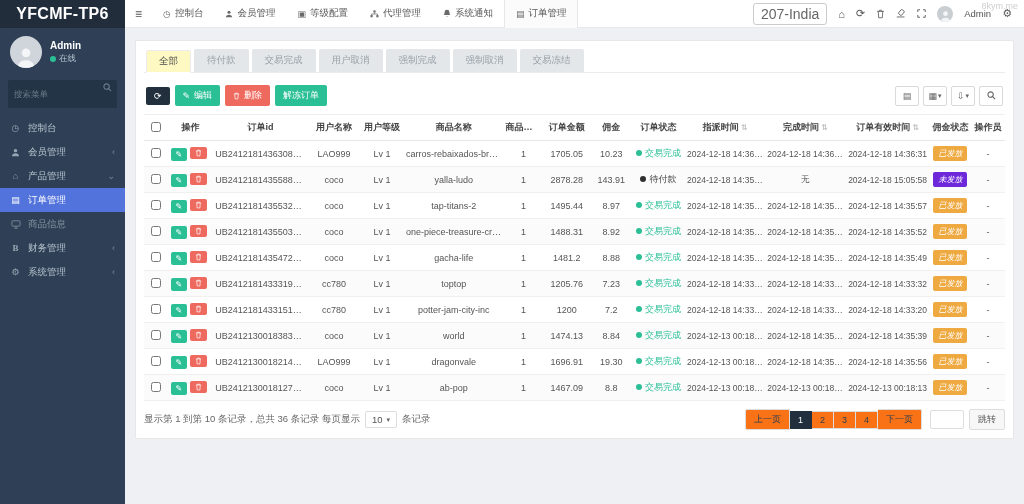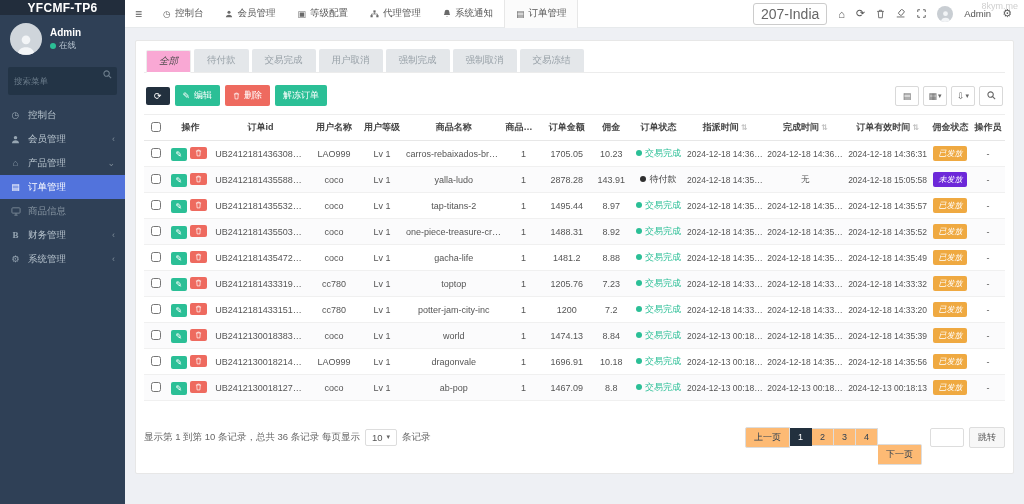--- a/index.html
+++ b/index.html
@@ -1,21 +1,21 @@
 <!DOCTYPE html>
 <html><head>
 <meta charset="utf-8">
 <style>
   * { margin:0; padding:0; box-sizing:border-box; }
   html,body { width:1024px; height:504px; overflow:hidden; font-family:"Liberation Sans","DejaVu Sans",sans-serif; background:#eef0f4; }
   .app { display:flex; width:1024px; height:504px; }
 
   
   .sidebar { width:125px; min-width:125px; height:504px; background:#2f4056; display:flex; flex-direction:column; }
-  .logo { height:15px; background:#222d3c; color:#fff; font-weight:bold; font-size:12px; display:flex; align-items:center; justify-content:center; letter-spacing:.3px; }
+  .logo { height:28px; background:#222d3c; color:#fff; font-weight:bold; font-size:16px; display:flex; align-items:center; justify-content:center; letter-spacing:.3px; }
   .user-panel { display:flex; align-items:center; gap:8px; padding:8px 10px 10px; }
   .user-avatar { width:32px; height:32px; border-radius:50%; background:#cfd5db; display:flex; align-items:flex-end; justify-content:center; overflow:hidden; }
   .user-meta { display:flex; flex-direction:column; gap:2px; }
   .user-name { color:#fff; font-size:10px; font-weight:bold; }
   .user-status { color:#b9c6d2; font-size:8.5px; display:flex; align-items:center; gap:3px; }
   .user-status .dot { width:6px; height:6px; border-radius:50%; background:#2bbf96; display:inline-block; }
   .side-search { margin:2px 8px 8px; position:relative; }
   .side-search input { width:100%; height:28px; background:#233446; border:none; border-radius:2px; color:#8d9aa6; font-size:8.5px; padding:0 18px 0 6px; outline:none; }
   .side-search input::placeholder { color:#697a89; }
   .side-search .mag { position:absolute; right:5px; top:3px; }
@@ -40,21 +40,21 @@
   .nb-tool { color:#5a5a5a; font-size:11px; cursor:pointer; display:inline-flex; align-items:center; }
   .nb-avatar { width:16px; height:16px; border-radius:50%; background:#c9ced3; display:inline-flex; align-items:flex-end; justify-content:center; overflow:hidden; }
   .nb-user { font-size:9.5px; color:#555; cursor:pointer; }
   .watermark { position:absolute; top:1px; right:6px; color:#cclose; color:#cfcfcf; font-size:9px; z-index:5; }
 
   
   .content { flex:1; background:#eef0f4; padding:12px 10px 0; }
   .card { background:#fff; border:1px solid #e7e7e7; border-radius:2px; padding:6px 8px 8px; }
   .tabs { display:flex; gap:3px; padding:2px 2px 0; border-bottom:1px solid #ececec; }
   .tab { font-size:9.5px; color:#98a1a8; background:#e4e7ea; padding:4px 12px; border-radius:2px 2px 0 0; cursor:pointer; border:1px solid transparent; }
-  .tab.active { background:#f9a8d4; color:#4a4a4a; border:1px solid #ececec; border-bottom-color:#fff; position:relative; top:1px;font-style:italic; }
+  .tab.active { background:#fef9c3; color:#4a4a4a; border:1px solid #ececec; border-bottom-color:#fff; position:relative; top:1px; }
 
   .toolbar { display:flex; align-items:center; margin:12px 2px 8px; }
   .btn { border:none; border-radius:2px; font-size:9px; color:#fff; display:inline-flex; align-items:center; gap:4px; padding:4px 8px; margin-right:5px; cursor:pointer; font-family:inherit; }
   .btn.dark { background:#22303e; }
   .btn.green { background:#2bbf96; }
   .btn.red { background:#ee6a5f; }
   .tb-right { margin-left:auto; display:flex; gap:4px; }
   .icon-btn { width:24px; height:20px; background:#fff; border:1px solid #d9d9d9; border-radius:2px; color:#666; font-size:9px; display:inline-flex; align-items:center; justify-content:center; gap:1px; cursor:pointer; }
   .caret { font-size:7px; color:#666; }
 
@@ -72,23 +72,23 @@
   td.pending { color:#444; }
   td.pending .dot { background:#2f2f2f; }
   .badge { display:inline-block; font-size:8px; color:#fff; border-radius:2px; padding:2px 5px;font-style:italic; }
   .badge.paid { background:#efa941; }
   .badge.unpaid { background:#6d28d9; }
   input[type=checkbox] { width:10px; height:10px; cursor:pointer; }
 
   .table-footer { display:flex; align-items:center; margin-top:8px; font-size:9.5px; color:#666; }
   .page-size { display:inline-flex; align-items:center; gap:4px; border:1px solid #ddd; border-radius:2px; padding:2px 6px; margin:0 5px; background:#fff; cursor:pointer; color:#555; }
   .pagination { margin-left:auto; display:flex; align-items:center; gap:0; }
-  .page-btn { min-width:22px; padding:3px 8px; border:1px solid #ddd; border-left-width:0; background:#fdba74; color:#2c3e50; font-size:9px; text-align:center; cursor:pointer; }
+  .page-btn { min-width:22px; padding:3px 8px; border:1px solid #ddd; border-left-width:0; background:#f97316; color:#2c3e50; font-size:9px; text-align:center; cursor:pointer; }
   .page-btn:first-child { border-left-width:1px; border-radius:2px 0 0 2px; }
-  .page-btn.next { border-radius:0 2px 2px 0;margin-top:35px; }
+  .page-btn.next { border-radius:0 2px 2px 0; }
   .page-btn.active { background:#22303e; border-color:#22303e; color:#fff; }
   .jump-input { width:34px; height:19px; border:1px solid #ddd; border-radius:2px; margin-left:8px; outline:none; padding:0 4px; font-size:9px; }
   .jump-btn { margin-left:5px; border:1px solid #ddd; background:#f7f7f7; border-radius:2px; font-size:9px; color:#555; padding:3px 8px; cursor:pointer; font-family:inherit; }
   svg { display:block; }
 </style>
 </head>
 <body>
 
 <div class="app">
 
@@ -529,21 +529,21 @@
                     <svg width="7" height="8" viewBox="0 0 12 13">
                       <path d="M1.5 3h9M4.5 3V1.5h3V3M3 3l.6 8.5h4.8L9 3" stroke="#fff" stroke-width="1.2" fill="none"></path>
                     </svg>
                   </button></td>
                 <td class="oid">UB2412130018214930</td>
                 <td>LAO999</td>
                 <td>Lv 1</td>
                 <td>dragonvale</td>
                 <td>1</td>
                 <td>1696.91</td>
-                <td>10.18</td>
+                <td>19.30</td>
                 <td class="success"><span class="dot"></span>交易完成</td>
                 <td class="time">2024-12-13 00:18:21</td>
                 <td class="time">2024-12-18 14:35:56</td>
                 <td class="time">2024-12-18 14:35:56</td>
                 <td><span class="badge paid">已发放</span></td>
                 <td>-</td>
               </tr>
               <tr>
                 <td><input type="checkbox" style=""></td>
                 <td><button class="btn mini green">

